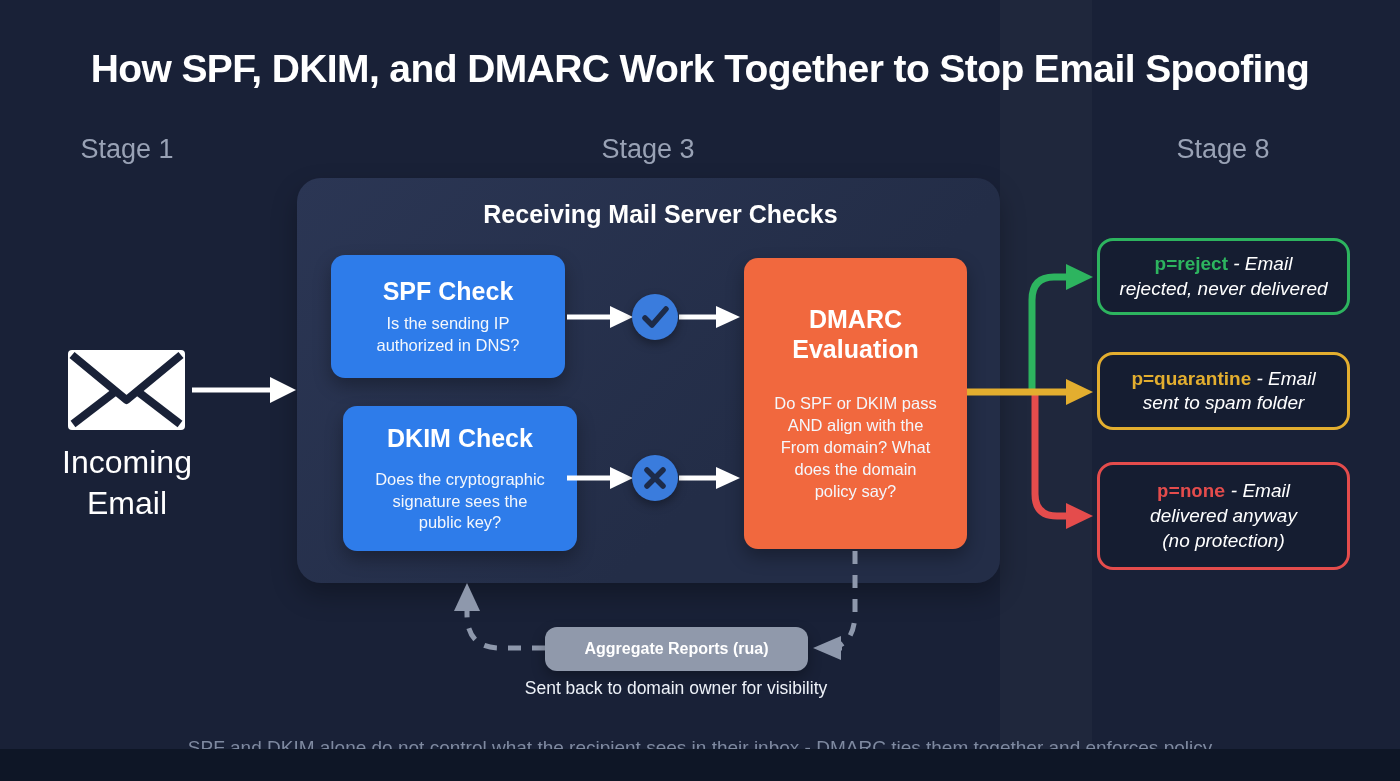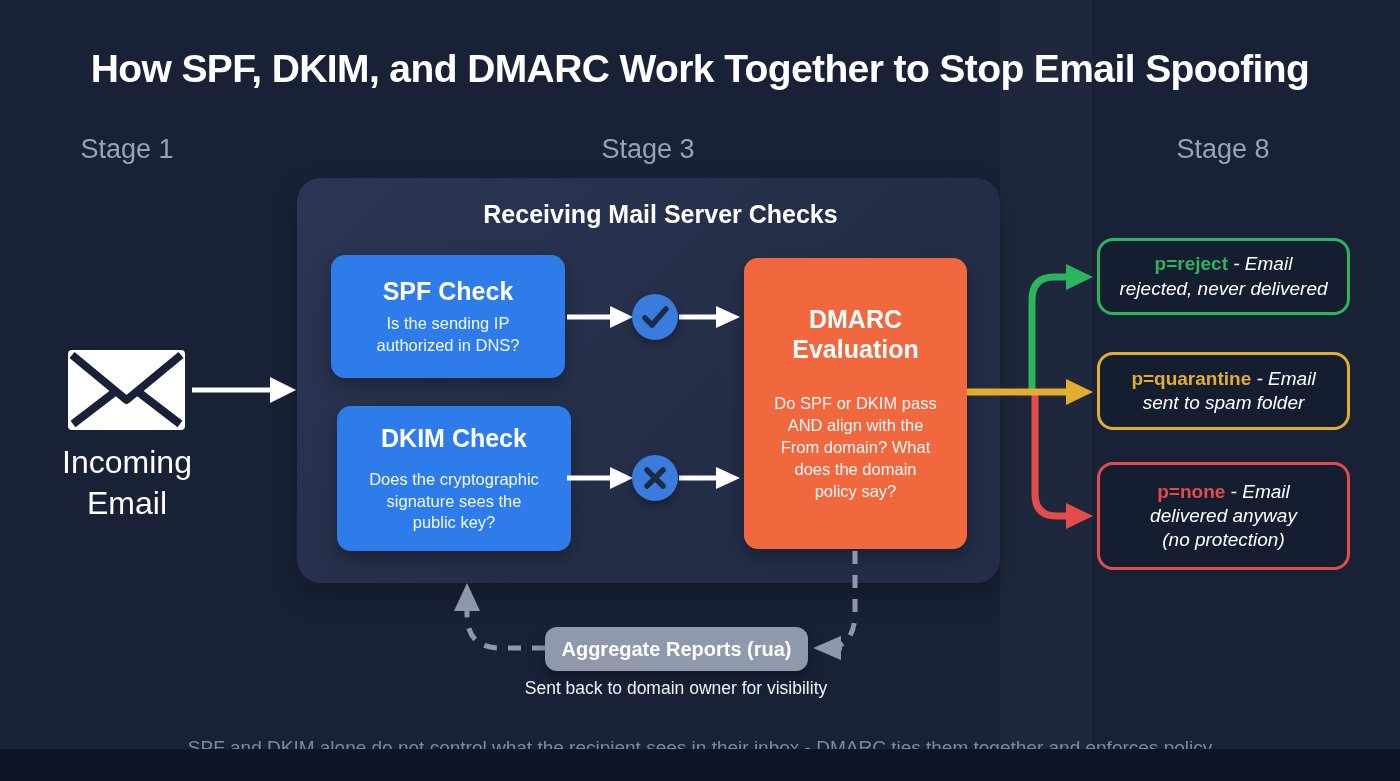--- a/index.html
+++ b/index.html
@@ -19,21 +19,21 @@
            background:linear-gradient(135deg,#2b3654 0%,#232d47 65%);
            box-shadow:0 12px 26px rgba(0,0,0,0.28); }
   .panel-heading { position:absolute; top:22px; left:0; width:100%; text-align:center;
                    color:#ffffff; font-size:25px; font-weight:700;padding-left:24px; }
 
   .check-box { position:absolute; background:var(--blue,#2e7cea); border-radius:14px;
                color:#fff; display:flex; flex-direction:column; align-items:center;
                justify-content:center; gap:7px; text-align:center;
                box-shadow:0 8px 18px rgba(0,0,0,0.30); }
   .spf  { left:34px; top:77px;  width:234px; height:123px; }
-  .dkim { left:40px; top:228px; width:234px; height:145px;gap:16px; }
+  .dkim { left:46px; top:228px; width:234px; height:145px;gap:16px; }
   .dmarc { left:447px; top:80px; width:223px; height:291px;
            background:var(--orange,#f1683e); gap:29px; }
   .box-title { font-size:25px; font-weight:700; line-height:1.2; padding:0 14px; }
   .box-q { font-size:16.5px; line-height:1.33; color:#f4f7fc; white-space:pre-line; }
 
   .badge { position:absolute; width:46px; height:46px; border-radius:50%;
            background:var(--badge,#3a7cdd); display:flex; align-items:center;
            justify-content:center; box-shadow:0 4px 10px rgba(0,0,0,0.35); }
   .badge svg { display:block; }
   .badge path { stroke:var(--glyph,#1d2b49); stroke-width:5.5; fill:none;
@@ -44,30 +44,30 @@
              display:flex; align-items:center; justify-content:center;
              text-align:center; padding:6px 8px; }
   .outcome-text { color:#fff; font-size:19px; line-height:1.27; }
   .outcome .policy { font-weight:700; }
   .outcome .desc { white-space:pre-line;font-style:italic; }
   .o1 { top:238px; height:77px;  border-color:var(--green,#2db45f); }
   .o1 .policy { color:var(--green,#2db45f); }
   .o2 { top:352px; height:78px;  border-color:var(--yellow,#e3ae2f); }
   .o2 .policy { color:var(--yellow,#e3ae2f); }
   .o3 { top:462px; height:108px; border-color:var(--red,#e44c4c); }
-  .o3 .policy { color:var(--red,#e44c4c); }
+  .o3 .policy { color:var(--red,#e44c4c);font-family:Liberation Mono, monospace; }
 
   .envelope { position:absolute; left:68px; top:350px; width:117px; height:80px; }
   .incoming-label { position:absolute; left:47px; top:442px; width:160px;
                     text-align:center; color:#fff; font-size:32px; line-height:1.27; }
 
   .pill { position:absolute; left:545px; top:627px; width:263px; height:44px;
           border-radius:12px; background:rgba(154,164,181,0.92);
           display:flex; align-items:center; justify-content:center;
-          color:#fff; font-size:20px; font-weight:700;
+          color:#fff; font-size:16px; font-weight:700;
           box-shadow:0 6px 14px rgba(0,0,0,0.30); }
   .pill-caption { position:absolute; left:406px; top:678px; width:540px;
                   text-align:center; color:#eef2f8; font-size:17.5px; }
   .footer { position:absolute; left:0; top:737px; width:100%; text-align:center;
             color:var(--footer,#7e89a0); font-size:19px; }
 
   .overlay { position:absolute; left:0; top:0; pointer-events:none; }
   .wl { stroke:#ffffff; stroke-width:5; }
   .wf { fill:#ffffff; }
   .cl { fill:none; stroke-width:7; }

